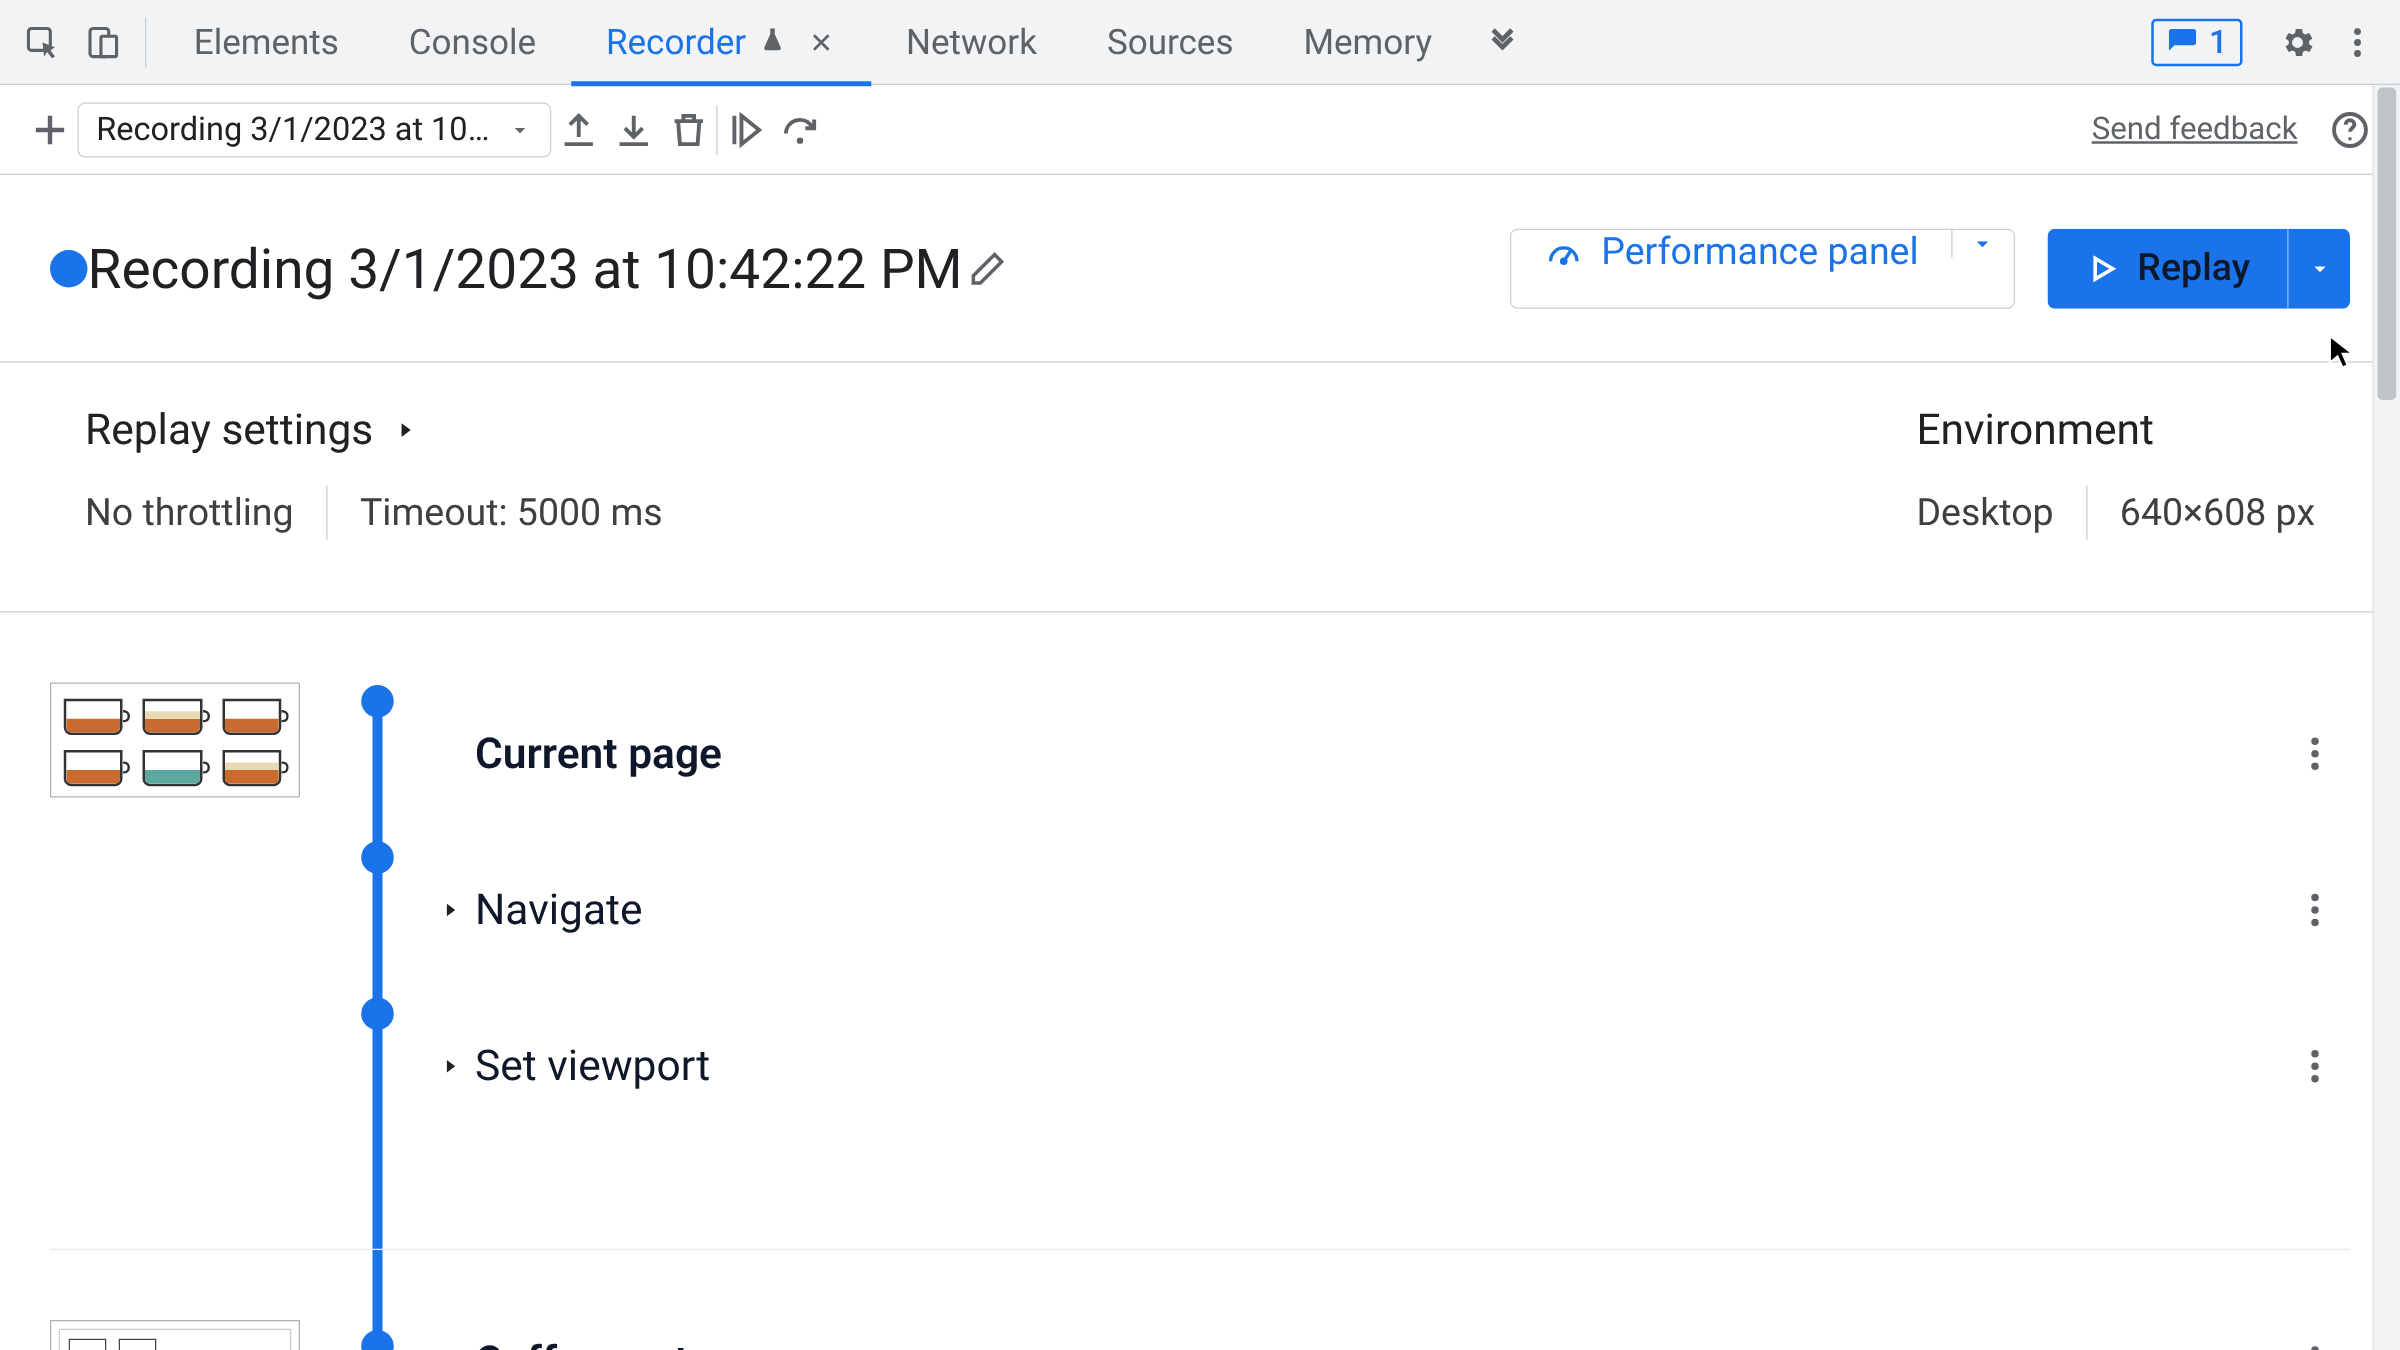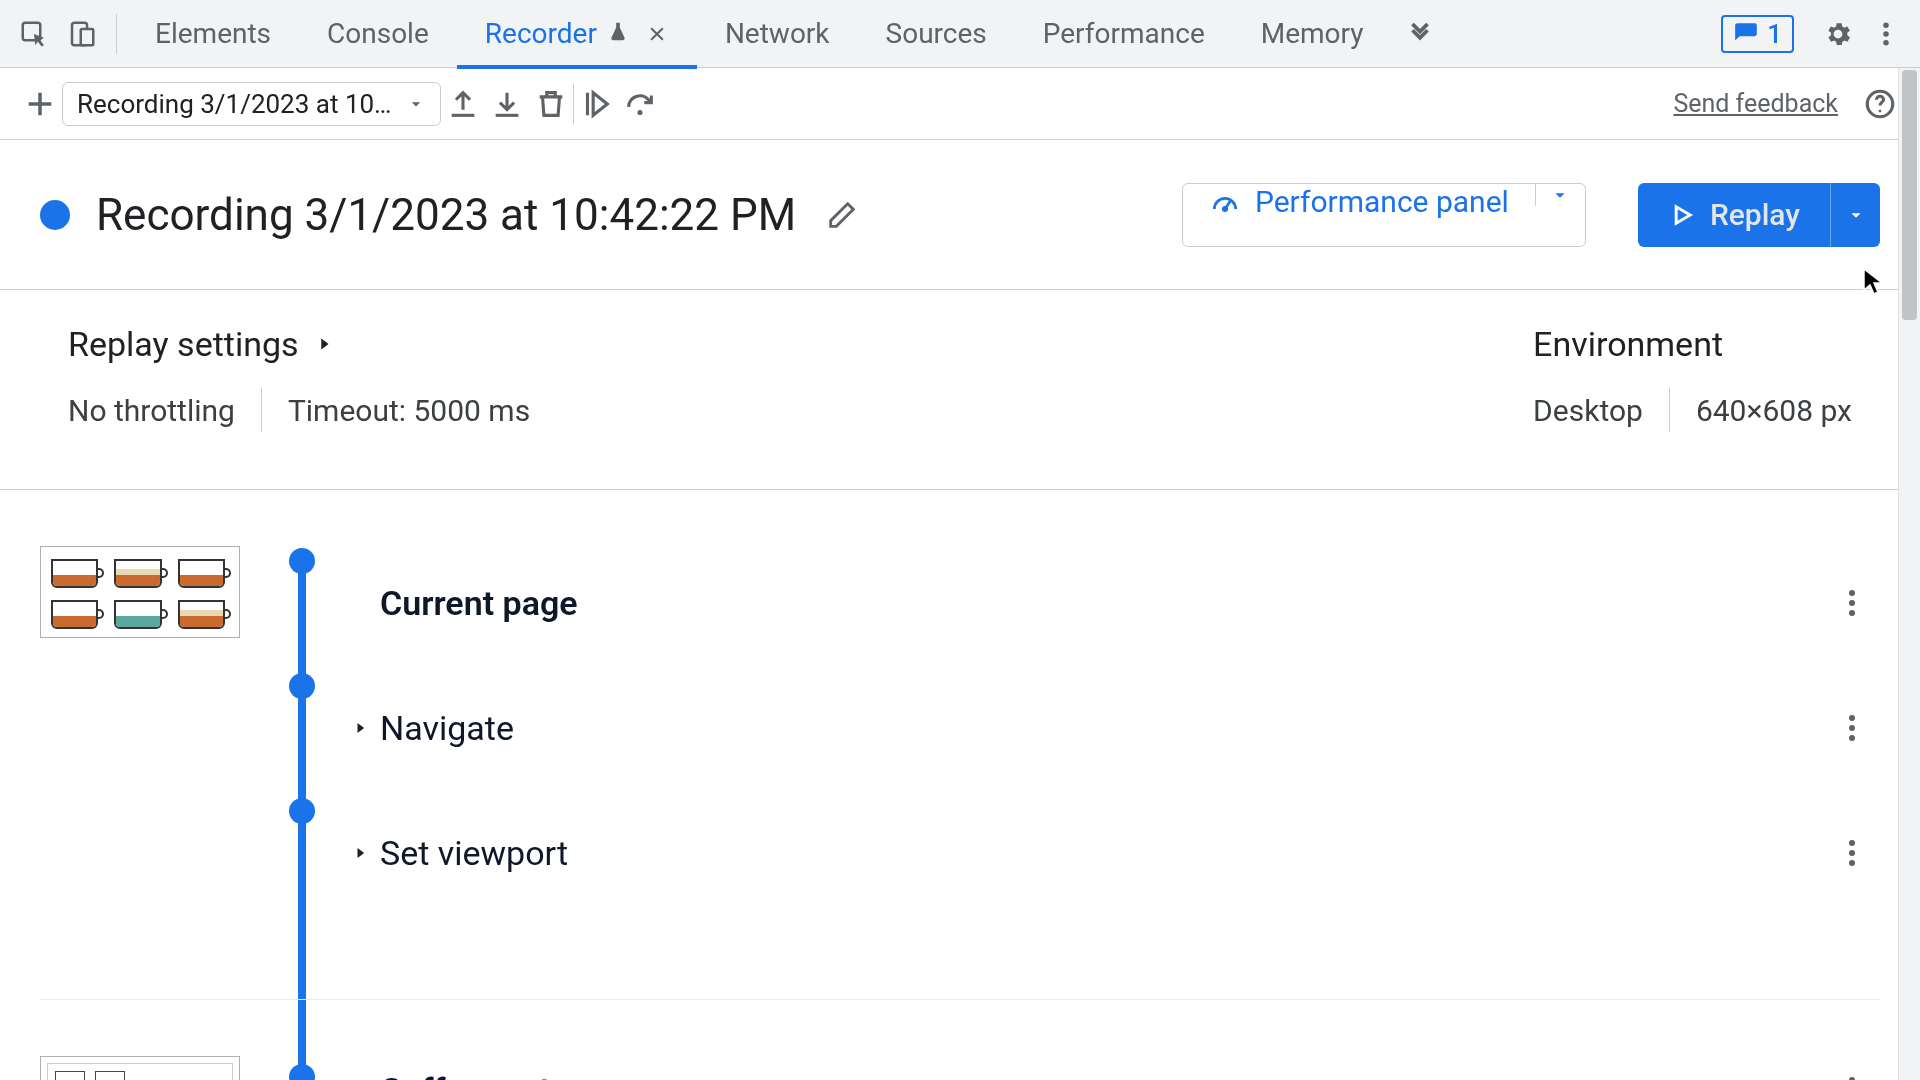--- a/index.html
+++ b/index.html
@@ -23,32 +23,32 @@
   
   .subbar { height:72px; border-bottom:1px solid #cacdd1; display:flex; align-items:center; padding:0 18px; }
   .subbar .iconbtn { width:44px; height:44px; display:flex; align-items:center; justify-content:center; cursor:pointer; }
   .subbar .iconbtn svg { width:34px; height:34px; }
   .recording-select { display:flex; align-items:center; gap:14px; border:1px solid #cacdd1; border-radius:6px; padding:6px 14px; font-size:26px; max-width:440px; cursor:pointer; }
   .recording-select .text { white-space:nowrap; overflow:hidden; text-overflow:ellipsis; max-width:360px; }
   .vdivider { width:1px; height:40px; background:#cacdd1; }
   .feedback { margin-left:auto; font-size:25px; color:#5f6368; text-decoration:underline; cursor:pointer; }
 
   
-  .titlebar { height:150px; border-bottom:1px solid #cacdd1; display:flex; align-items:center; padding:0 40px; gap:26px; }
+  .titlebar { height:150px; border-bottom:1px solid #cacdd1; display:flex; align-items:center; padding:0 40px; }
   .status-dot { width:30px; height:30px; border-radius:50%; background:#1a73e8; }
   .titlebar h1 { margin:0; font-size:44px; font-weight:400; }
   .editbtn { width:40px; height:40px; display:flex; align-items:center; justify-content:center; cursor:pointer; }
   .editbtn svg { width:34px; height:34px; }
   .perf-btn { margin-left:auto; display:flex; align-items:flex-start; border:1px solid #cacdd1; border-radius:6px; overflow:hidden; height:64px; }
   .perf-btn .main { display:flex; align-items:center; gap:14px; padding:0 26px; color:#1a73e8; font-size:30px; cursor:pointer; }
   .perf-btn .main svg { width:32px; height:32px; }
   .perf-btn .dd { width:50px; display:flex; align-items:center; justify-content:center; border-left:1px solid #cacdd1; cursor:pointer; }
   .perf-btn .dd svg { width:22px; height:22px; fill:#1a73e8; }
   .replay-btn { display:flex; align-items:stretch; border-radius:6px; overflow:hidden; height:64px; margin-left:26px; }
-  .replay-btn .main { display:flex; align-items:center; gap:14px; padding:0 30px; background:#1a73e8; color:#e5e5e5; font-size:30px; font-weight:500; cursor:pointer; }
+  .replay-btn .main { display:flex; align-items:center; gap:14px; padding:0 30px; background:#1a73e8; color:#0f172a; font-size:30px; font-weight:500; cursor:pointer; }
   .replay-btn .main svg { width:28px; height:28px; }
   .replay-btn .dd { width:50px; display:flex; align-items:center; justify-content:center; background:#1a73e8; border-left:1px solid rgba(255,255,255,0.35); cursor:pointer; }
   .replay-btn .dd svg { width:22px; height:22px; fill:#fff; }
 
   
   .settingsrow { height:200px; border-bottom:1px solid #cacdd1; display:flex; align-items:flex-start; padding:34px 68px 0 68px;gap:47px; }
   .settingsrow h2 { margin:0 0 24px 0; font-size:34px; font-weight:400; display:flex; align-items:center; gap:14px; }
   .settingsrow h2 svg { width:22px; height:22px; }
   .pills { display:flex; align-items:center; gap:26px; font-size:30px; color:#3c4043; }
   .pills .sep { width:1px; height:44px; background:#cacdd1; }
@@ -122,23 +122,20 @@
         </svg>
       </span>
   </div>
   <div class="tab">
       <span>Network</span>
     </div>
   <div class="tab">
       <span>Sources</span>
     </div>
   <div class="tab">
-      <span>Performance</span>
-    </div>
-  <div class="tab">
       <span>Memory</span>
     </div>
   <div class="iconbtn" style="width:56px">
     <svg viewBox="0 0 24 24" fill="none" stroke="#5f6368" stroke-width="3">
         <path d="M6 9l6 6 6-6"></path>
         <path d="M6 4l6 6 6-6"></path>
       </svg>
   </div>
   <div class="spacer"></div>
   <div class="issues-pill">

